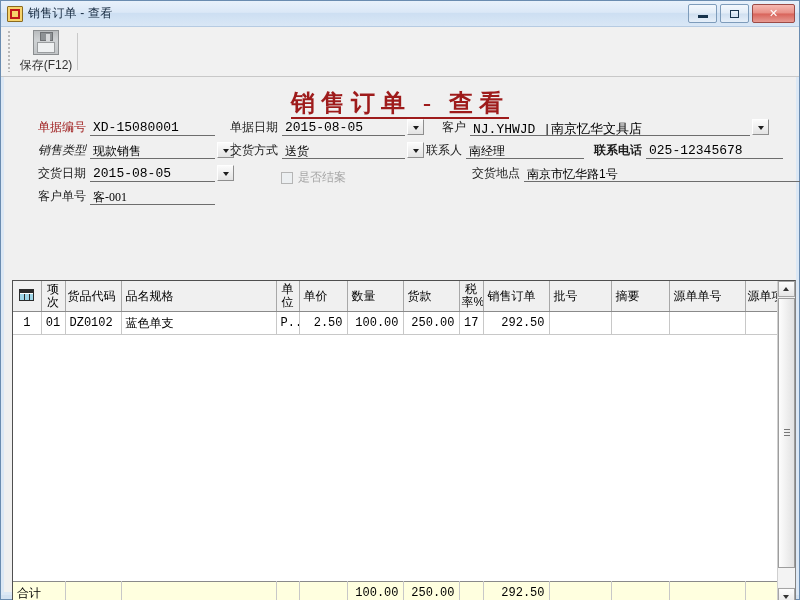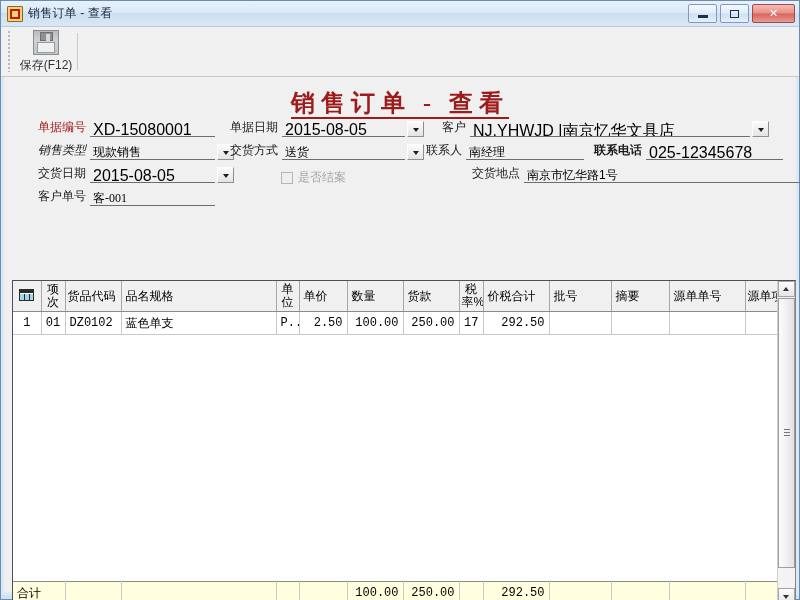--- a/index.html
+++ b/index.html
@@ -163,21 +163,21 @@
   }
 
   
   .form-zone {
     position: relative;
     height: 78px;
   }
   .fld {
     position: absolute;
     display: flex;
-    align-items: flex-end;
+    align-items: flex-start;
     height: 18px;
   }
   .fld .lbl {
     font-size: 12px;
     color: #1a1a1a;
     white-space: nowrap;
     padding-bottom: 1px;
     text-align: right;
   }
   .fld .lbl.req { color: #a02020; }
@@ -186,22 +186,22 @@
     height: 17px;
     box-sizing: border-box;
     font-size: 12px;
     color: #000;
     padding: 1px 2px 0 3px;
     white-space: nowrap;
     overflow: hidden;
     font-family: "Liberation Sans","DejaVu Sans",sans-serif;
   }
   .fld .val.mono {
-    font-family: Liberation Sans, sans-serif;
-    font-size: 16px;
+    font-family: Liberation Mono, monospace;
+    font-size: 13px;
   }
   .combo-arrow {
     width: 17px; height: 16px;
     margin-left: 2px;
     box-sizing: border-box;
     border: 1px solid #8e8e8e;
     border-top-color: #fefefe; border-left-color: #fefefe;
     background: linear-gradient(to bottom,#fbfbfb,#e3e3e3);
     position: relative;
     cursor: default;
@@ -495,21 +495,21 @@
               <tr>
                 <th class="narrow-vert"><span class="corner-icon"></span></th>
                 <th class="narrow-vert">项次</th>
                 <th class="narrow-vert" style="text-align:left">货品代码</th>
                 <th>品名规格</th>
                 <th class="narrow-vert">单位</th>
                 <th>单价</th>
                 <th>数量</th>
                 <th>货款</th>
                 <th class="narrow-vert">税率%</th>
-                <th>价税合计</th>
+                <th>销售订单</th>
                 <th>批号</th>
                 <th>摘要</th>
                 <th>源单单号</th>
                 <th class="narrow-vert" style="text-align:left">源单项次</th>
               </tr>
             </thead>
             <tbody>
               <tr>
                 <td class="rowhdr">1</td>
                 <td class="ctr sel">01</td>

